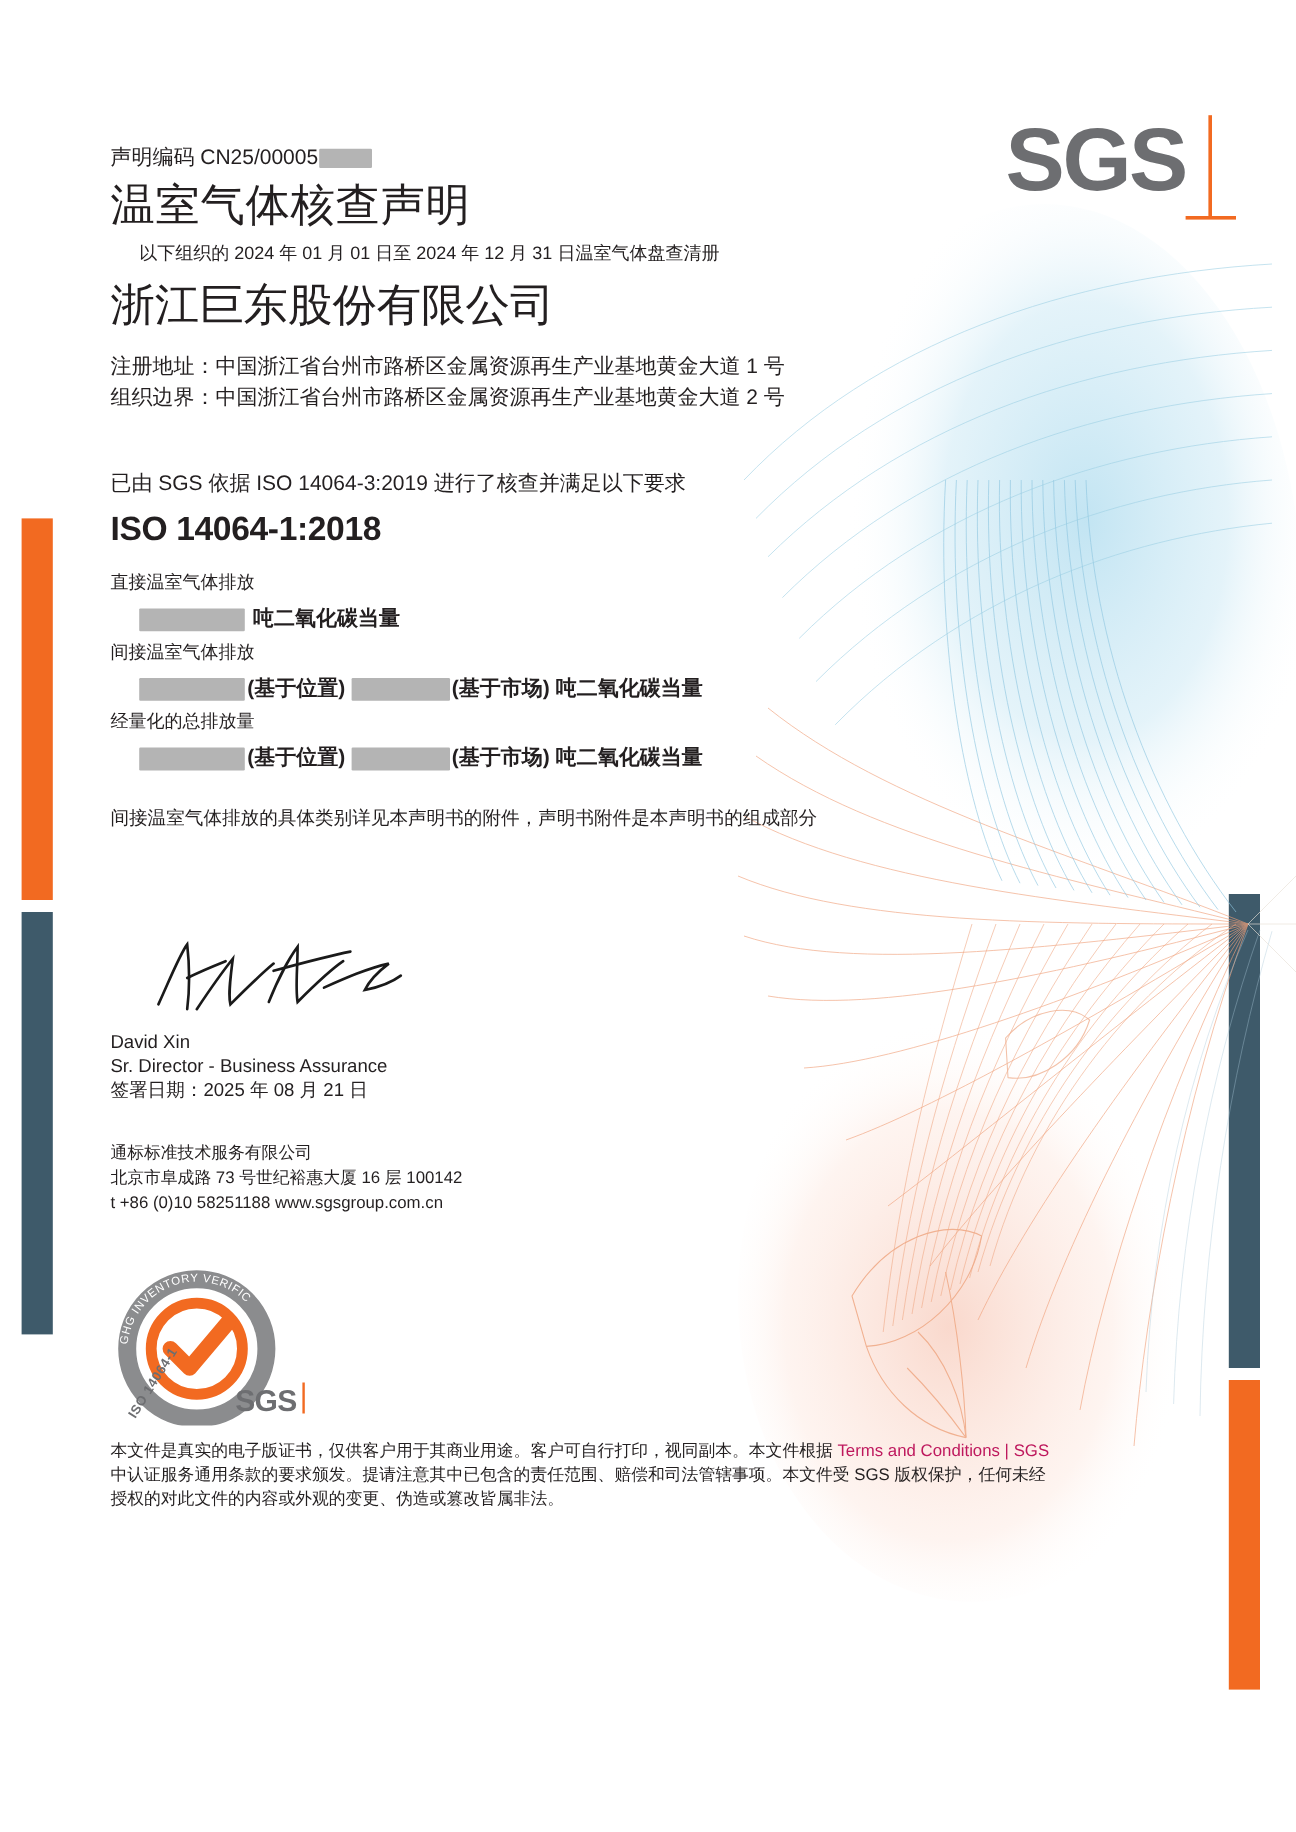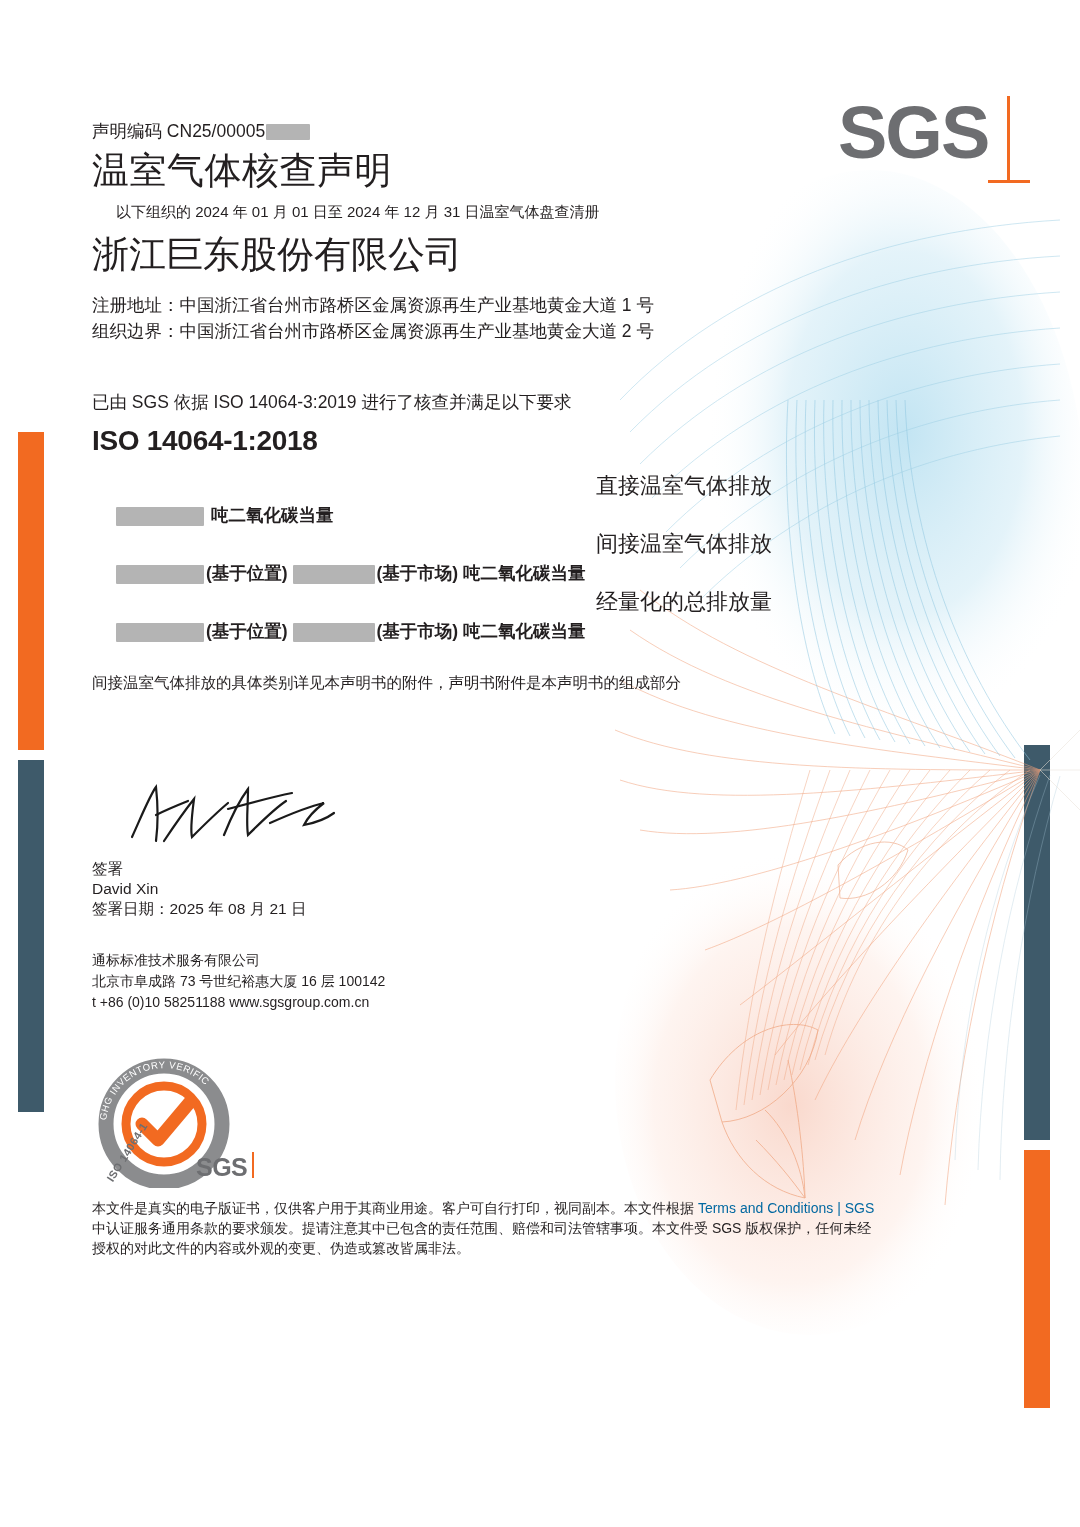--- a/index.html
+++ b/index.html
@@ -144,23 +144,22 @@
     line-height: 24px;
   }
   h3.standard {
     font-size: 28px;
     font-weight: bold;
     margin: 6px 0 10px 0;
     line-height: 42px;
     letter-spacing: -0.3px;
   }
   .emis-label {
-    font-size: 22px;
+    font-size: 15px;
     line-height: 28px;
-    text-align: right;
   }
   .emis-value {
     font-size: 17.5px;
     line-height: 30px;
     font-weight: bold;
     margin-left: 24px;
   }
   .emis-value .unit {
     font-weight: bold;
   }
@@ -227,21 +226,21 @@
   .footer {
     position: absolute;
     left: 92px;
     top: 1198px;
     width: 790px;
     font-size: 14px;
     line-height: 20px;
     color: #231f20;
   }
   .footer a {
-    color: #0369a1;
+    color: #be185d;
     text-decoration: none;
   }
 </style>
 </head>
 <body>
 
 <div class="bar bar-orange"></div>
 <div class="bar bar-slate"></div>
 <div class="bar-right bar-right-slate"></div>
 <div class="bar-right bar-right-orange"></div>
@@ -401,22 +400,22 @@
     <g fill="none" stroke="#1a1a1a" stroke-width="2.2" stroke-linecap="round">
       <path d="M12 62 C 22 40 30 20 36 12 C 38 30 38 50 36 66"></path>
       <path d="M36 40 C 48 34 58 30 68 26"></path>
       <path d="M44 66 C 56 48 66 34 74 24 C 72 40 70 54 72 62 C 82 52 96 38 108 28"></path>
       <path d="M104 60 C 112 40 122 22 128 14 C 128 32 126 48 128 60 C 140 48 154 34 166 26"></path>
       <path d="M150 48 C 168 40 186 32 204 28 C 196 34 188 42 184 50 C 194 48 206 44 214 38"></path>
       <path d="M108 34 C 130 28 152 22 172 18"></path>
     </g>
   </svg>
   <div class="sig-lines">
-    <div>签署</div>
     <div>David Xin</div>
+    <div>Sr. Director - Business Assurance</div>
     <div>签署日期：2025 年 08 月 21 日</div>
   </div>
 </div>
 
 <div class="company-block">
   <div>通标标准技术服务有限公司</div>
   <div>北京市阜成路 73 号世纪裕惠大厦 16 层 100142</div>
   <div>t +86 (0)10 58251188 www.sgsgroup.com.cn</div>
 </div>
 

